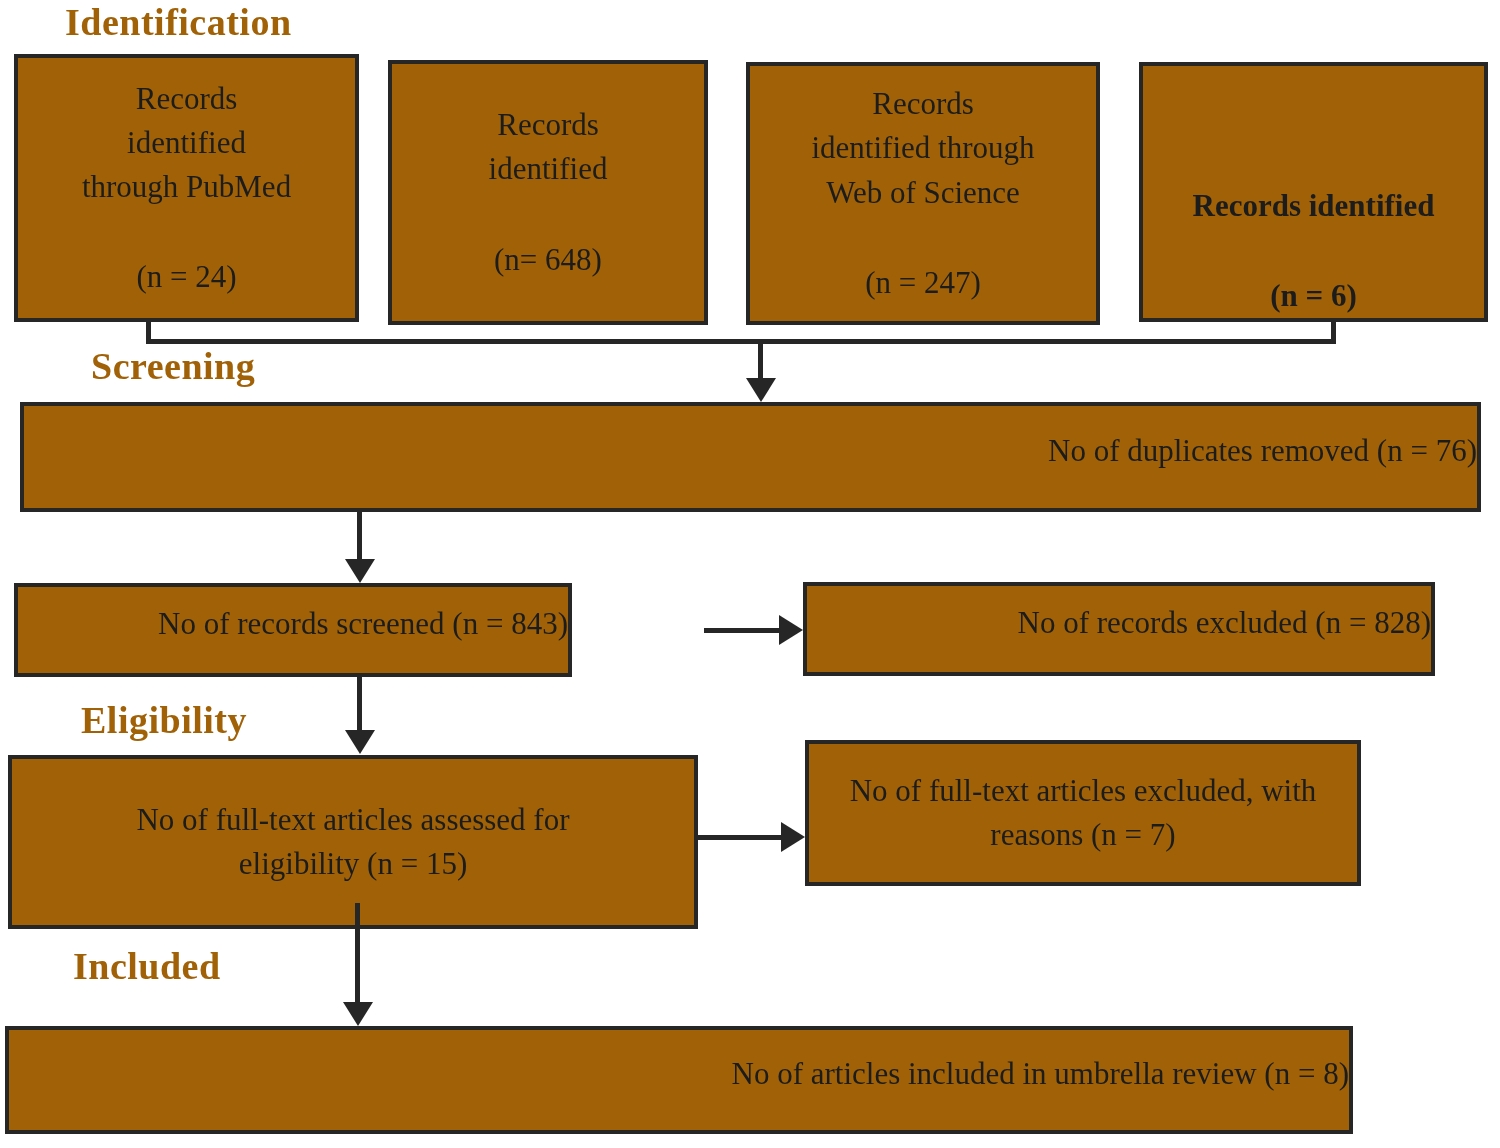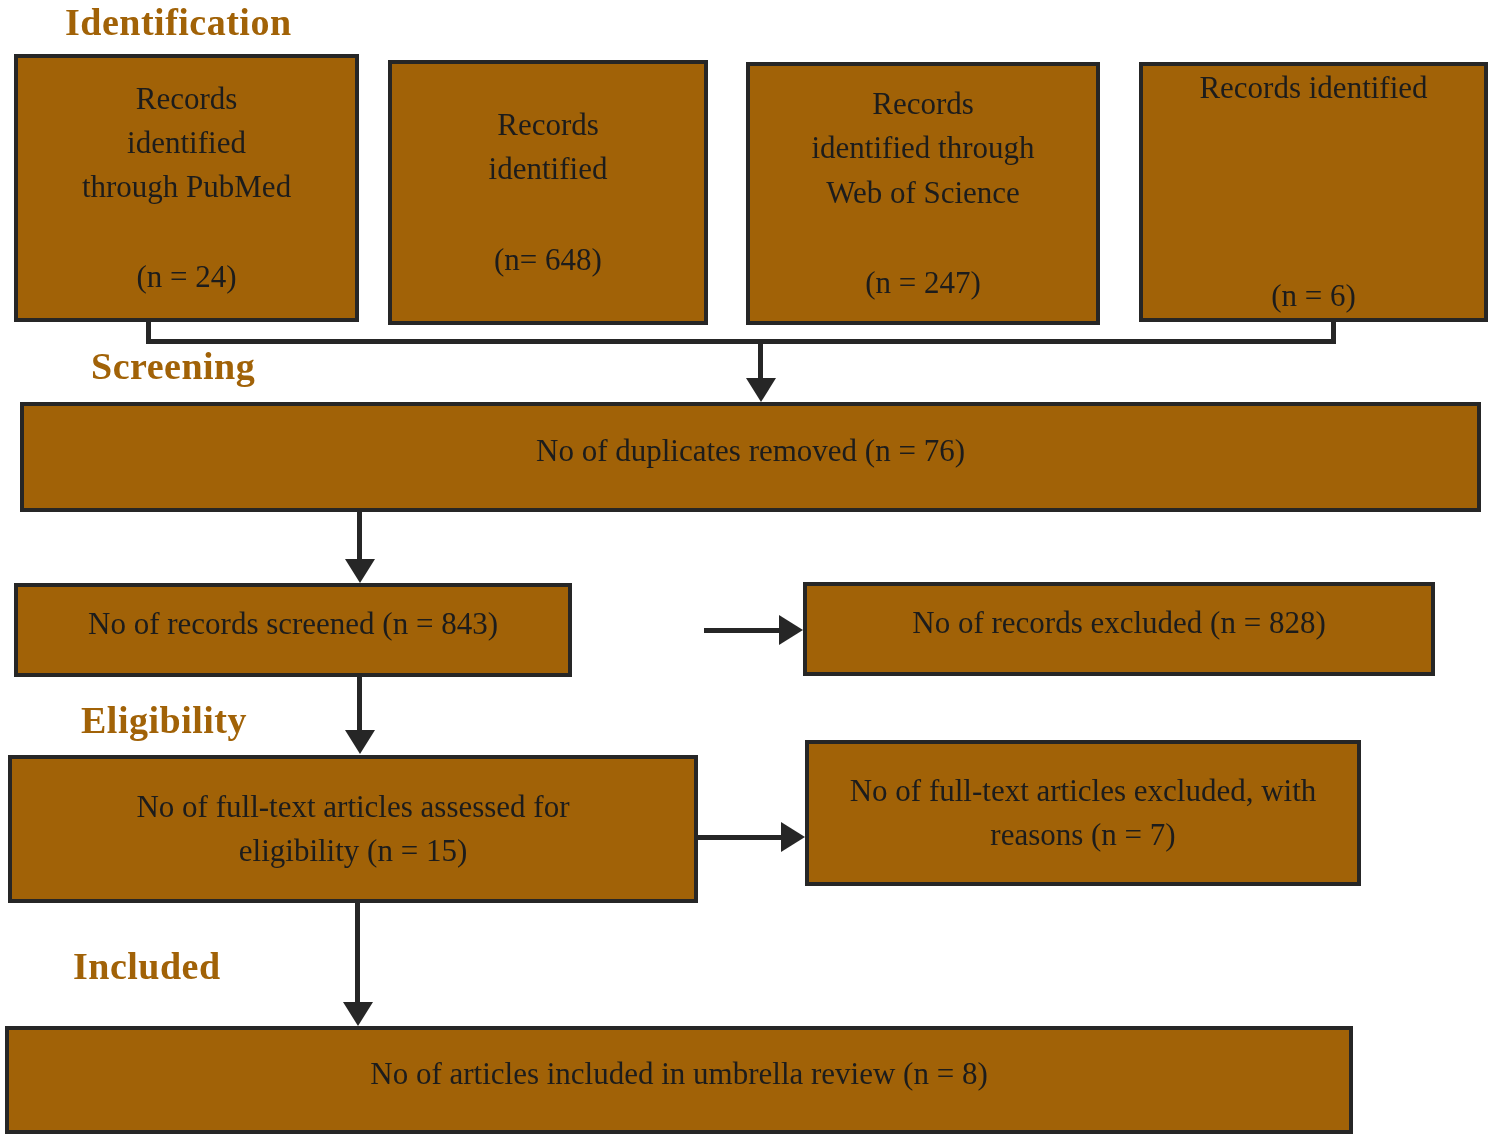--- a/index.html
+++ b/index.html
@@ -15,33 +15,33 @@
     color:#a16207;white-space:nowrap;margin-left:43px;
   }
   .fbox{
     position:absolute;box-sizing:border-box;
     border:4px solid #262626;background:#a16207;
     display:flex;flex-direction:column;align-items:center;justify-content:center;
     text-align:center;font-size:31px;line-height:1.42;color:#1c1c1c;
   }
   .src-gap{height:46px;}
   .fbox .nline{white-space:nowrap;}
-  .src-top{justify-content:space-between;}
+  .src-top{justify-content:flex-end;font-weight:bold;}
   .vline,.hline{position:absolute;background:#262626;}
   .arr-down{
     position:absolute;width:0;height:0;
     border-left:15px solid transparent;border-right:15px solid transparent;
     border-top:24px solid #262626;
   }
   .arr-right{
     position:absolute;width:0;height:0;
     border-top:15px solid transparent;border-bottom:15px solid transparent;
     border-left:24px solid #262626;
   }
-  .single{padding-bottom:12px;}
+  .single{padding-bottom:12px;align-items:flex-end;}
 </style>
 </head>
 <body>
 
 <div class="stage">
 
   <div class="heading" style="left:22px;top:0px;">Identification</div>
   <div class="heading" style="left:48px;top:344px;">Screening</div>
   <div class="heading" style="left:38px;top:698px;">Eligibility</div>
   <div class="heading" style="left:30px;top:944px;">Included</div>
@@ -95,21 +95,21 @@
   <div class="hline" style="left:704px;top:628px;width:78px;height:5px;"></div>
   <div class="arr-right" style="left:779px;top:615px;"></div>
 
   <div class="fbox single" style="left:803px;top:582px;width:632px;height:94px;">
     <div>No of records excluded (n = 828)</div>
   </div>
 
   <div class="vline" style="left:357px;top:677px;width:5px;height:56px;"></div>
   <div class="arr-down" style="left:345px;top:730px;"></div>
 
-  <div class="fbox" style="left:8px;top:755px;width:690px;height:148px;">
+  <div class="fbox" style="left:8px;top:755px;width:690px;height:174px;">
     <div>No of full-text articles assessed for</div>
     <div>eligibility (n = 15)</div>
   </div>
 
   <div class="hline" style="left:698px;top:835px;width:86px;height:5px;"></div>
   <div class="arr-right" style="left:781px;top:822px;"></div>
 
   <div class="fbox" style="left:805px;top:740px;width:556px;height:146px;">
     <div>No of full-text articles excluded, with</div>
     <div>reasons (n = 7)</div>

